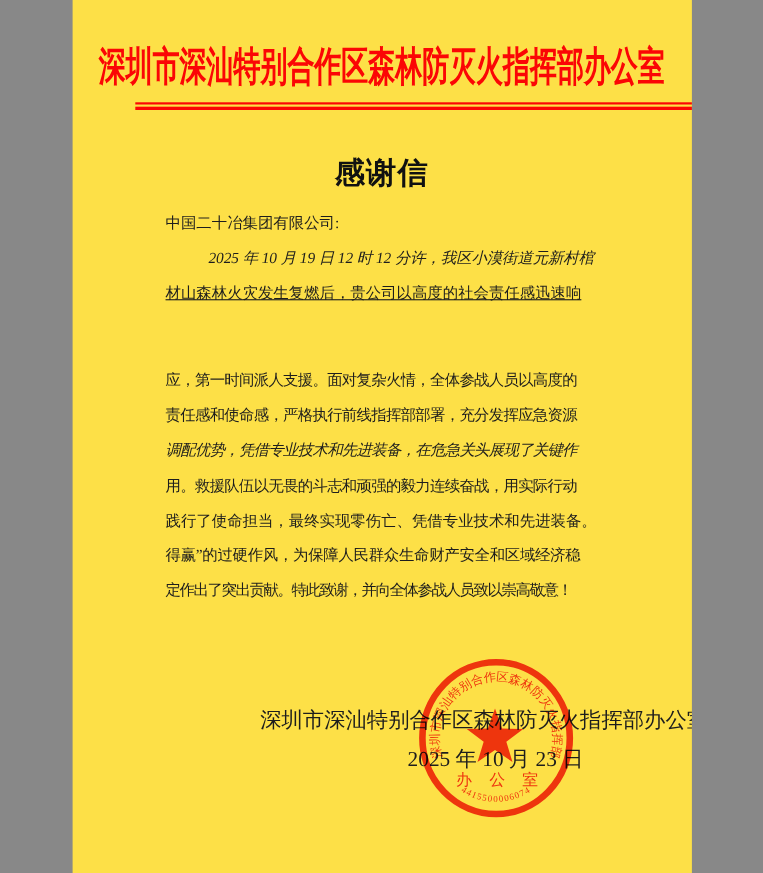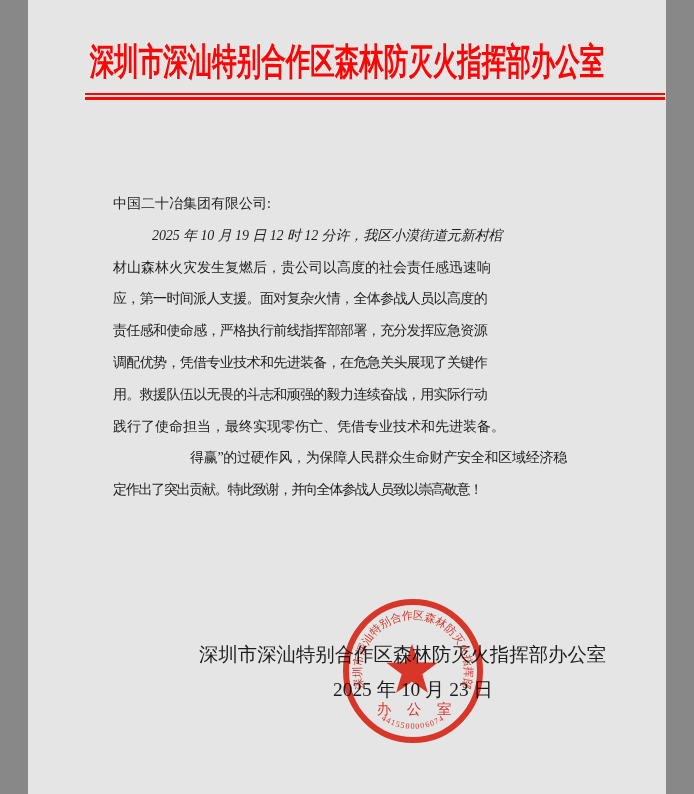--- a/index.html
+++ b/index.html
@@ -1,17 +1,17 @@
 <!DOCTYPE html>
 <html><head>
 <meta charset="utf-8">
 <style>
   html,body{margin:0;padding:0;background:#888;}
   .page{
-    position:relative;width:638px;height:794px;background:#e5e5e5;
+    position:relative;width:563px;height:794px;background:#fde047;
     margin:0 auto;overflow:hidden;
     font-family:"Liberation Serif","DejaVu Serif",serif;
     color:#1d1d1d;
   }
   .org-title{
     position:absolute;left:0;right:0;top:43px;text-align:center;
     font-family:"Liberation Sans","DejaVu Sans",sans-serif;
     font-weight:700;font-size:24.5px;line-height:37px;color:#fb0605;
     white-space:nowrap;
   }
@@ -47,32 +47,33 @@
 <body>
 
 <div class="page">
 
   <div class="org-title">
     <span>深圳市深汕特别合作区森林防灭火指挥部办公室</span>
   </div>
 
   <div class="red-rule"></div>
 
+  <div class="letter-title">感谢信</div>
 
   <div class="body-block">
     <div class="line">中国二十冶集团有限公司:</div>
     <div>
         <div class="line ind just" style="letter-spacing: -0.0789474px; font-style: italic;">2025 年 10 月 19 日 12 时 12 分许，我区小漠街道元新村棺</div>
-        <div class="line just" style="letter-spacing: 0px;">材山森林火灾发生复燃后，贵公司以高度的社会责任感迅速响</div>
-        <div class="line just" style="letter-spacing: -0.642857px;">应，第一时间派人支援。面对复杂火情，全体参战人员以高度的</div>
+        <div class="line just" style="letter-spacing: 0px; text-decoration: underline;">材山森林火灾发生复燃后，贵公司以高度的社会责任感迅速响</div>
+        <div class="line just" style="letter-spacing: -0.642857px; margin-top: 48px;">应，第一时间派人支援。面对复杂火情，全体参战人员以高度的</div>
         <div class="line just" style="letter-spacing: -0.642857px;">责任感和使命感，严格执行前线指挥部部署，充分发挥应急资源</div>
-        <div class="line just" style="letter-spacing: -0.642857px;">调配优势，凭借专业技术和先进装备，在危急关头展现了关键作</div>
+        <div class="line just" style="letter-spacing: -0.642857px; font-style: italic;">调配优势，凭借专业技术和先进装备，在危急关头展现了关键作</div>
         <div class="line just" style="letter-spacing: -0.642857px;">用。救援队伍以无畏的斗志和顽强的毅力连续奋战，用实际行动</div>
         <div class="line">践行了使命担当，最终实现零伤亡、凭借专业技术和先进装备。</div>
-        <div class="line just" style="letter-spacing: -0.25px; text-align: center;">得赢”的过硬作风，为保障人民群众生命财产安全和区域经济稳</div>
+        <div class="line just" style="letter-spacing: -0.25px;">得赢”的过硬作风，为保障人民群众生命财产安全和区域经济稳</div>
         <div class="line" style="letter-spacing: -1.27586px;">定作出了突出贡献。特此致谢，并向全体参战人员致以崇高敬意！</div>
       </div>
   </div>
 
   <div class="signature">深圳市深汕特别合作区森林防灭火指挥部办公室</div>
   <div class="sign-date">2025 年 10 月 23 日</div>
 
   <svg class="seal" viewBox="0 0 144 146" aria-hidden="true">
     <defs>
       <path id="arcTop" d="M 23.9 95 A 52 52 0 1 1 118.1 95" fill="none"></path>

